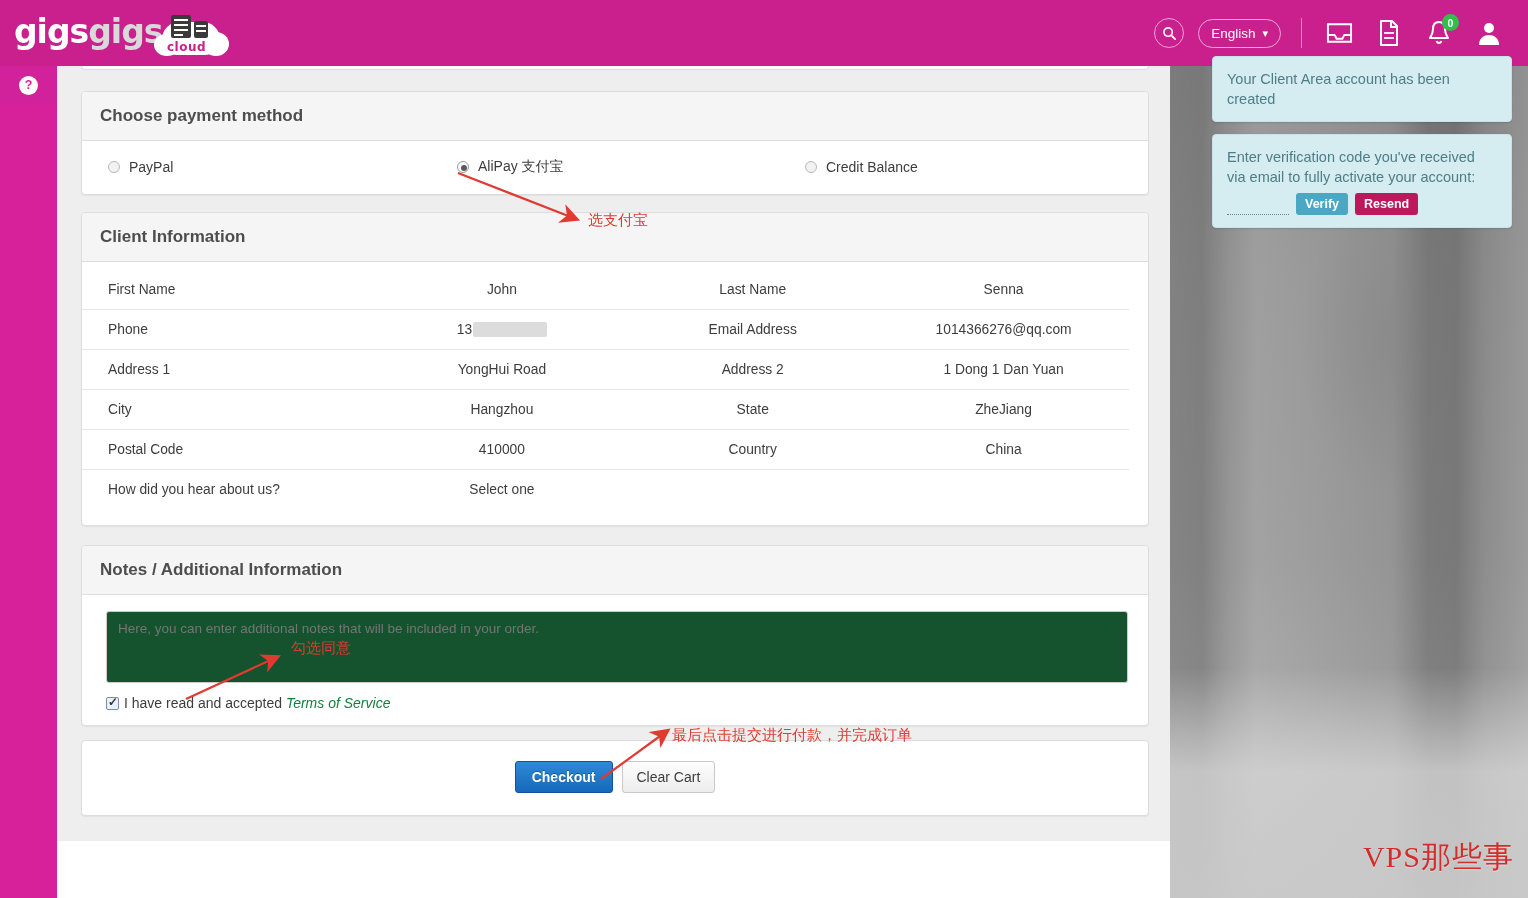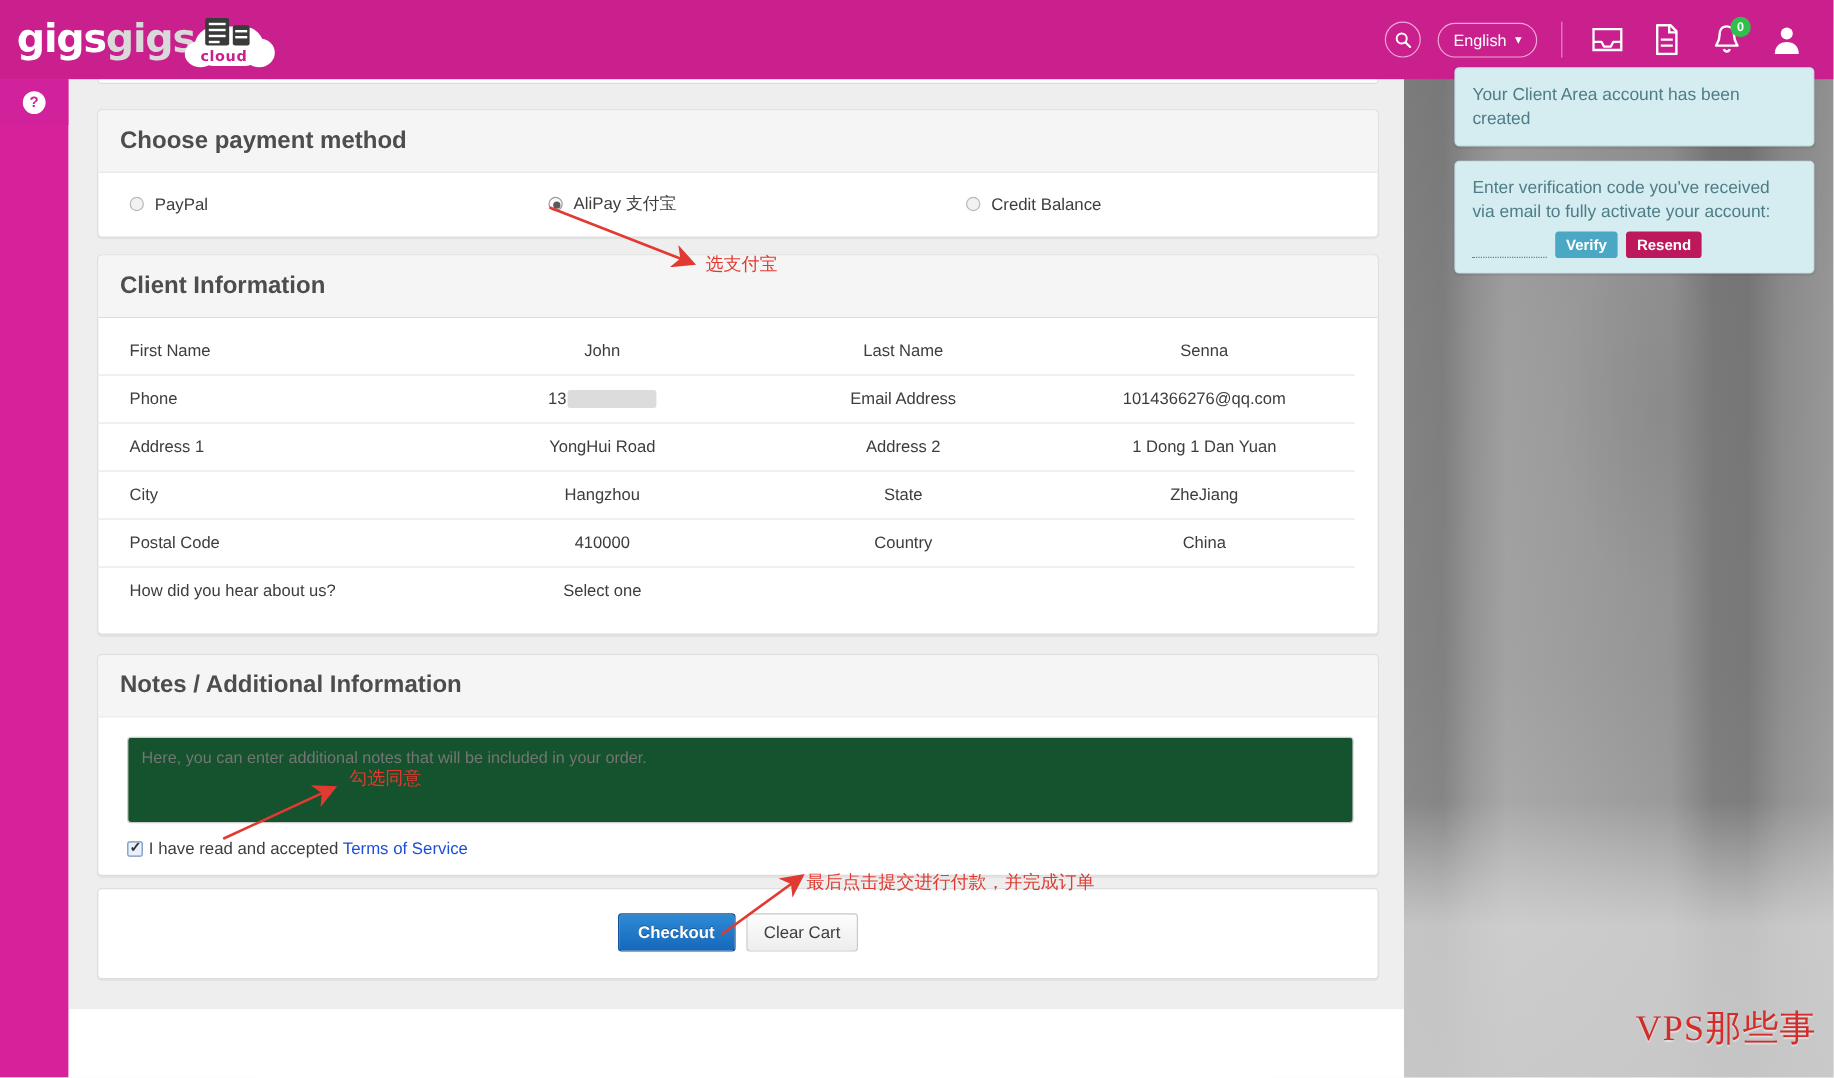--- a/index.html
+++ b/index.html
@@ -109,21 +109,21 @@
     background: #fff; border: 1px solid #dcdcdc; border-radius: 4px;
   }
 
   .panel {
     background: #ffffff; border: 1px solid #dddddd; border-radius: 4px;
     box-shadow: 0 1px 1px rgba(0,0,0,.05);
     position: absolute; left: 24px; width: 1068px;
   }
   .panel-head {
     background: #f5f5f5; border-bottom: 1px solid #dddddd;
-    padding: 14px 18px; font-size: 20px; color: #4d4d4d; font-weight: bold;
+    padding: 14px 18px; font-size: 17px; color: #4d4d4d; font-weight: bold;
     border-radius: 4px 4px 0 0;
   }
   .panel-body { padding: 0; }
 
   
   .pay-row { display: flex; padding: 17px 0 18px 0; }
   .pay-opt { display: flex; align-items: center; font-size: 14px; color: #3d3d3d; cursor: pointer; }
   .pay-opt:nth-child(1) { margin-left: 26px; width: 349px; }
   .pay-opt:nth-child(2) { width: 348px; }
   .pay-opt:nth-child(3) { width: 300px; }
@@ -160,21 +160,21 @@
   .tos-row { display: flex; align-items: center; margin-top: 8px; padding-bottom: 6px; }
   .chk {
     width: 13px; height: 13px; border: 1px solid #7390b5; background: #e8f0fb;
     border-radius: 2px; margin-right: 5px; position: relative; flex: none; cursor: pointer;
   }
   .chk:after {
     content: "✓"; position: absolute; left: 1px; top: -3px; font-size: 12px;
     color: #333; font-weight: bold; line-height: 14px;
   }
   .tos-text { font-size: 14px; color: #3d3d3d; }
-  .tos-link { color: #1d4ed8; }
+  .tos-link { color: #15803d; font-style: italic; }
 
   
   .co-body { padding: 20px 0 22px 0; display: flex; justify-content: center; gap: 9px; }
   .btn-primary {
     background: linear-gradient(180deg, #2e8ad6 0%, #1668ba 100%);
     border: 1px solid #10539c; color: #fff; font-size: 14px; font-weight: bold;
     padding: 7px 16px; border-radius: 3px; cursor: pointer;
     text-shadow: 0 -1px 0 rgba(0,0,0,.3);
   }
   .btn-default {

